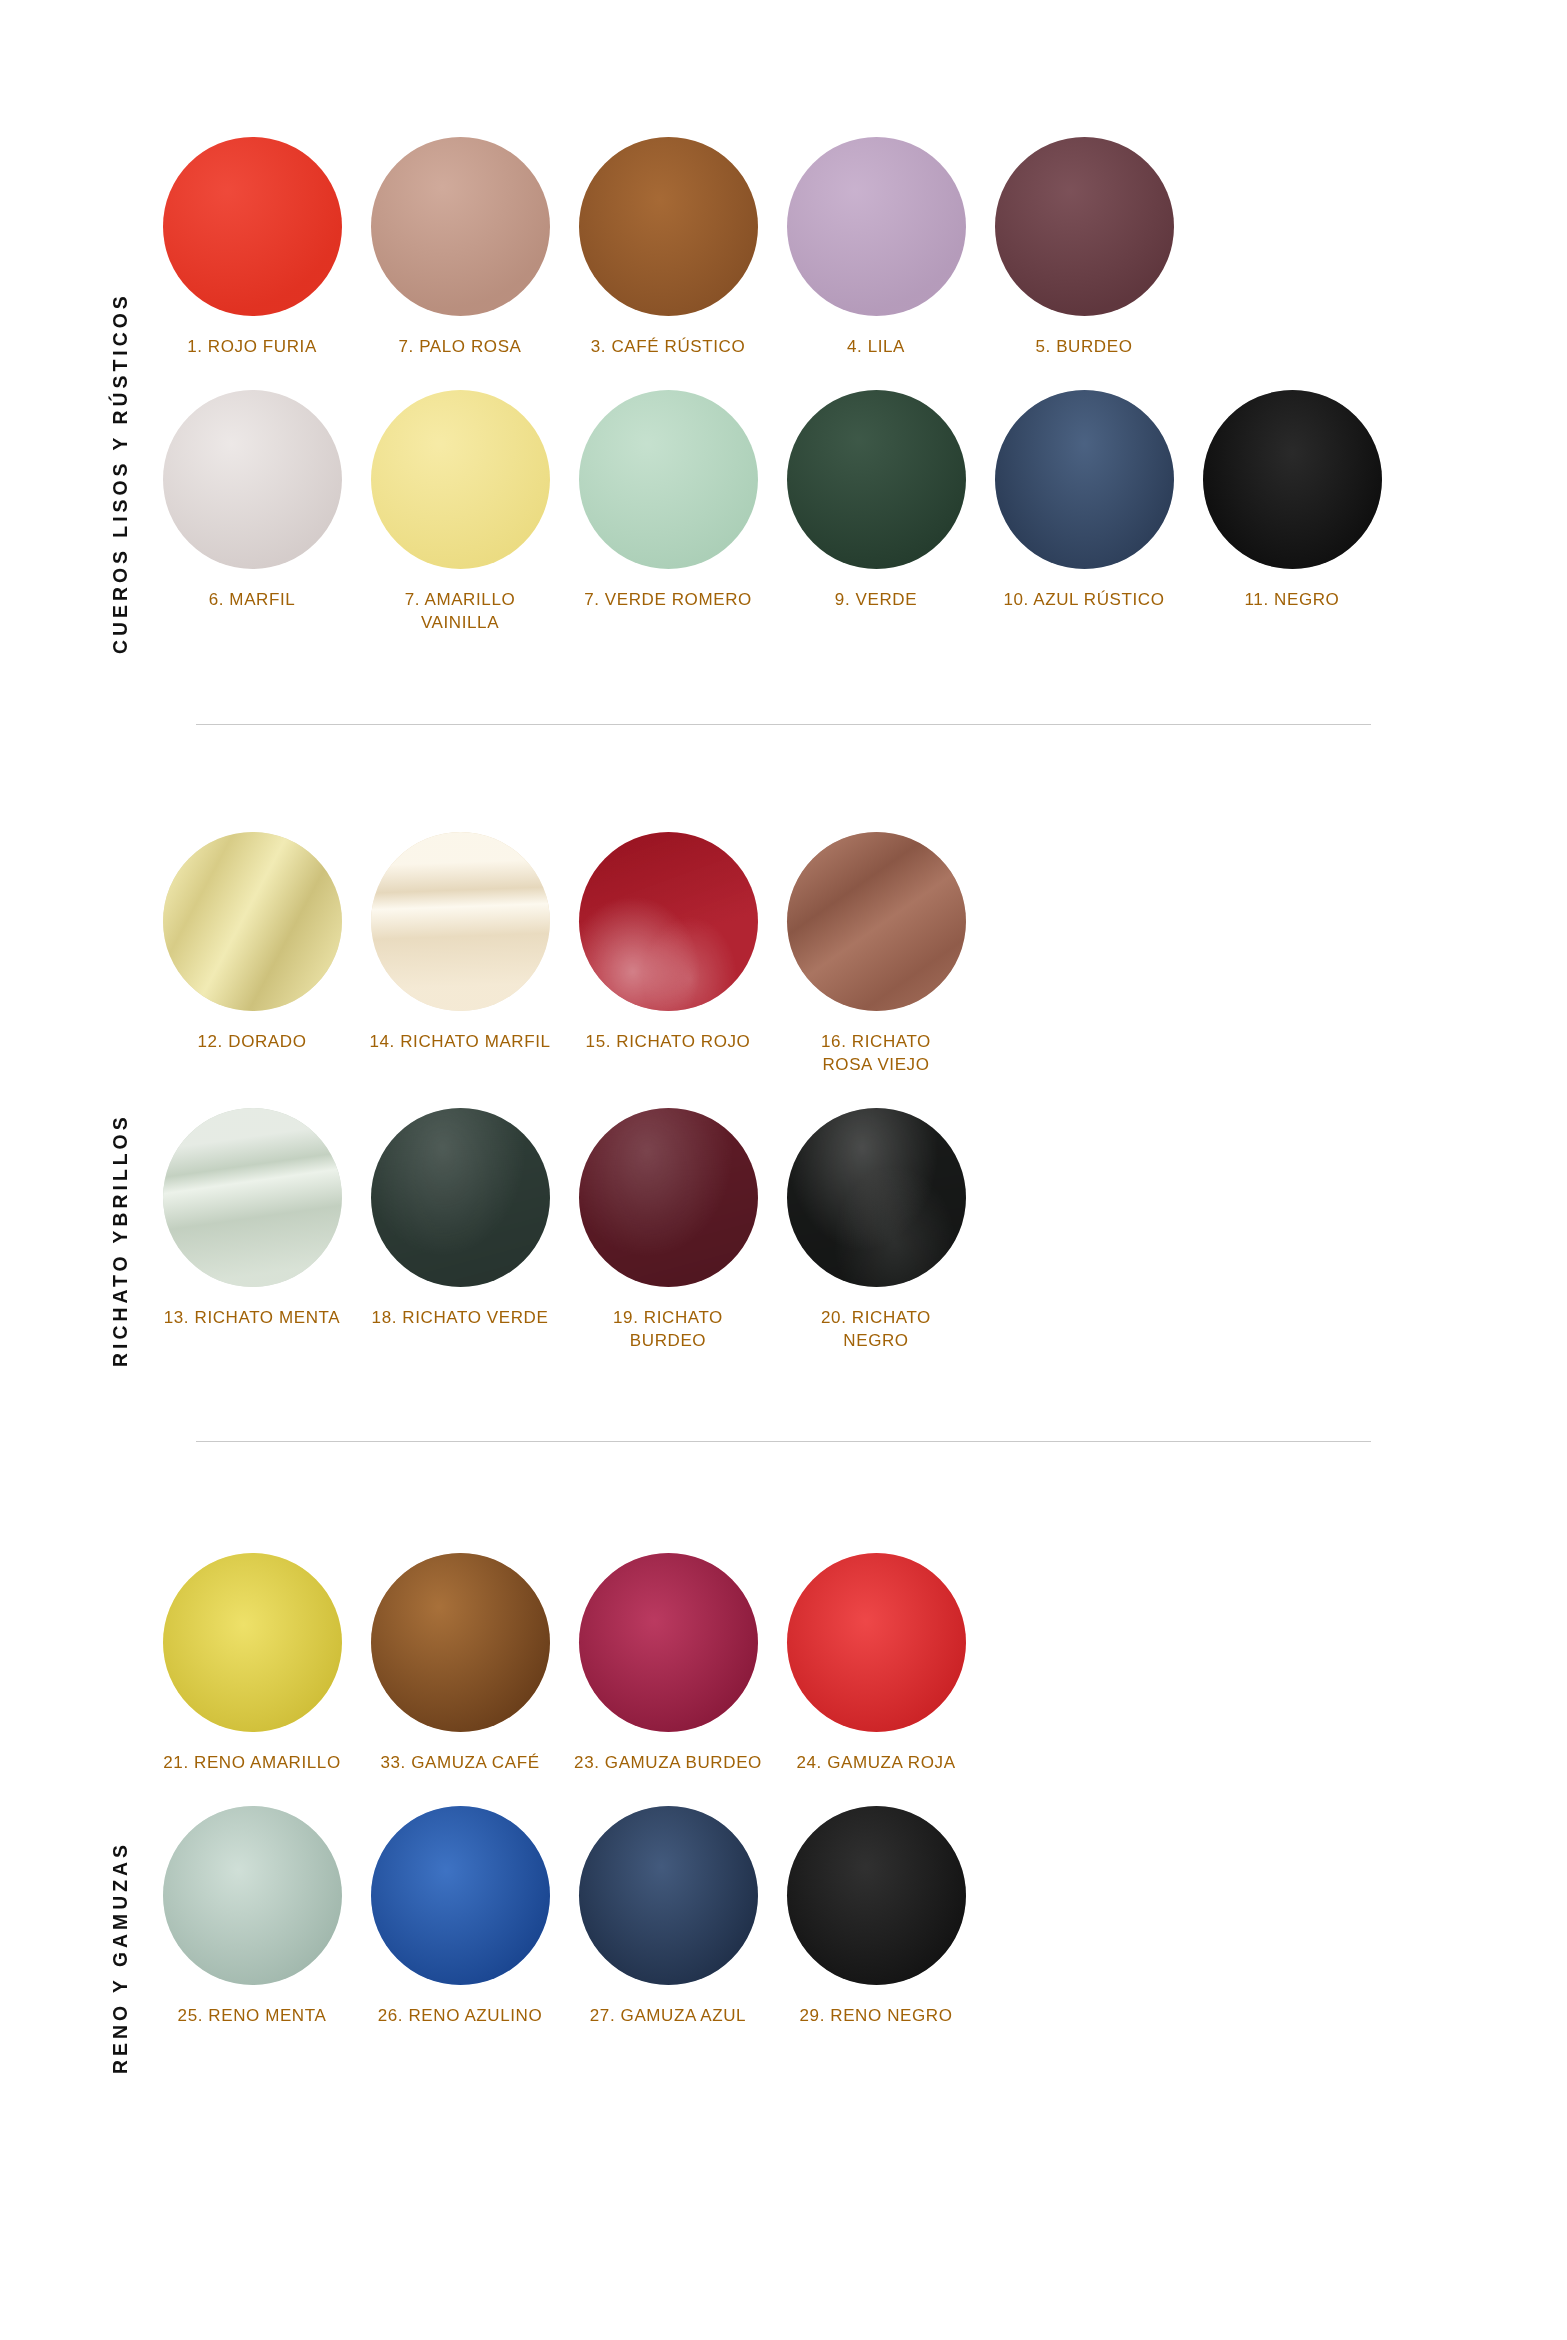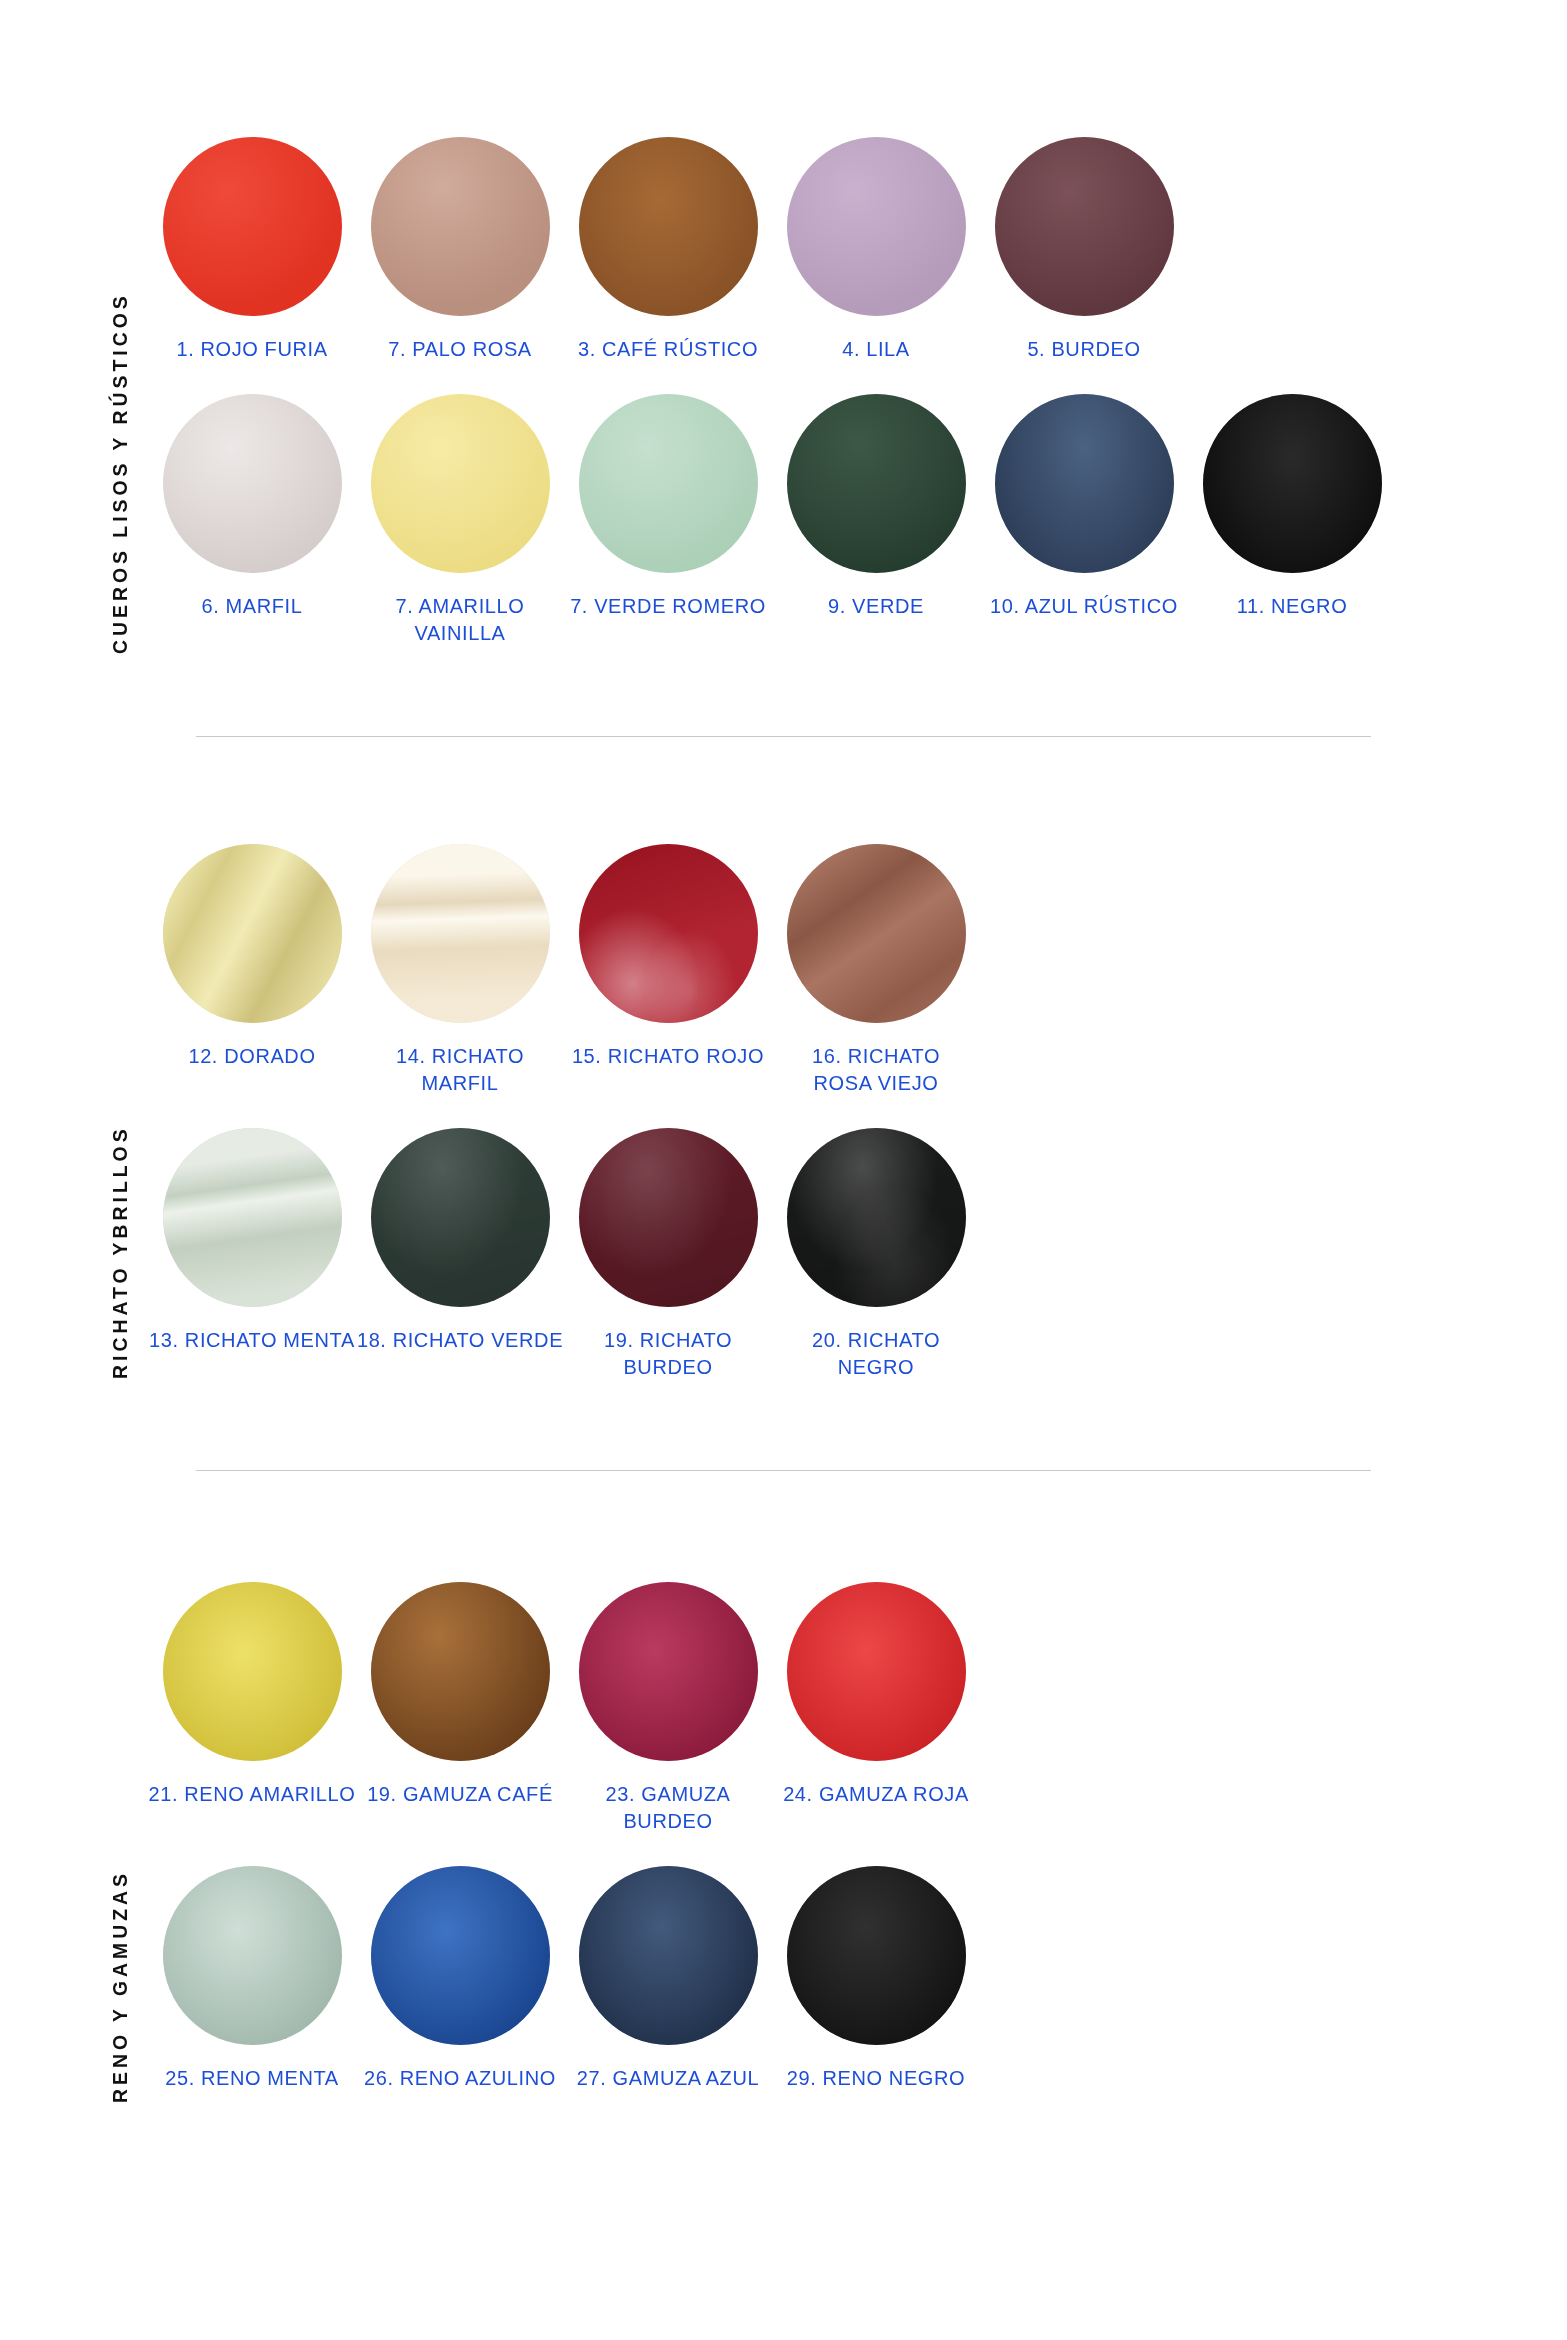--- a/index.html
+++ b/index.html
@@ -79,25 +79,25 @@
   }
 
   .disc .sheen {
     position: absolute;
     inset: 0;
     border-radius: 50%;
   }
 
   .caption {
     margin-top: 20px;
-    font-size: 20px;
+    font-size: 17px;
     line-height: 1.35;
     letter-spacing: 0.6px;
     text-align: center;
-    color: #1d4ed8;
+    color: #a16207;
     font-family: "Liberation Sans", sans-serif;
     white-space: pre-line;
   }
 
   
   .divider {
     height: 0.9px;
     background: #c9c9c9;
     margin-left: 196px;
     margin-right: 196px;
@@ -278,21 +278,21 @@
         <div class="cell">
           <div class="disc" style="background:#E0CE3C;">
             <div class="sheen" style="background:radial-gradient(ellipse at 45% 40%, rgba(255,248,160,.45), rgba(150,135,25,.28) 85%);"></div>
           </div>
           <div class="caption">21. RENO AMARILLO</div>
         </div>
         <div class="cell">
           <div class="disc" style="background:#8A5224;">
             <div class="sheen" style="background:radial-gradient(ellipse at 38% 30%, rgba(205,150,85,.45), rgba(45,22,5,.40) 85%);"></div>
           </div>
-          <div class="caption">19. GAMUZA CAFÉ</div>
+          <div class="caption">33. GAMUZA CAFÉ</div>
         </div>
         <div class="cell">
           <div class="disc" style="background:#A81F47;">
             <div class="sheen" style="background:radial-gradient(ellipse at 42% 38%, rgba(230,120,155,.30), rgba(60,5,22,.32) 85%);"></div>
           </div>
           <div class="caption">23. GAMUZA BURDEO</div>
         </div>
         <div class="cell">
           <div class="disc" style="background:#E8252A;">
             <div class="sheen" style="background:radial-gradient(ellipse at 44% 38%, rgba(255,160,150,.28), rgba(110,10,10,.28) 86%);"></div>

